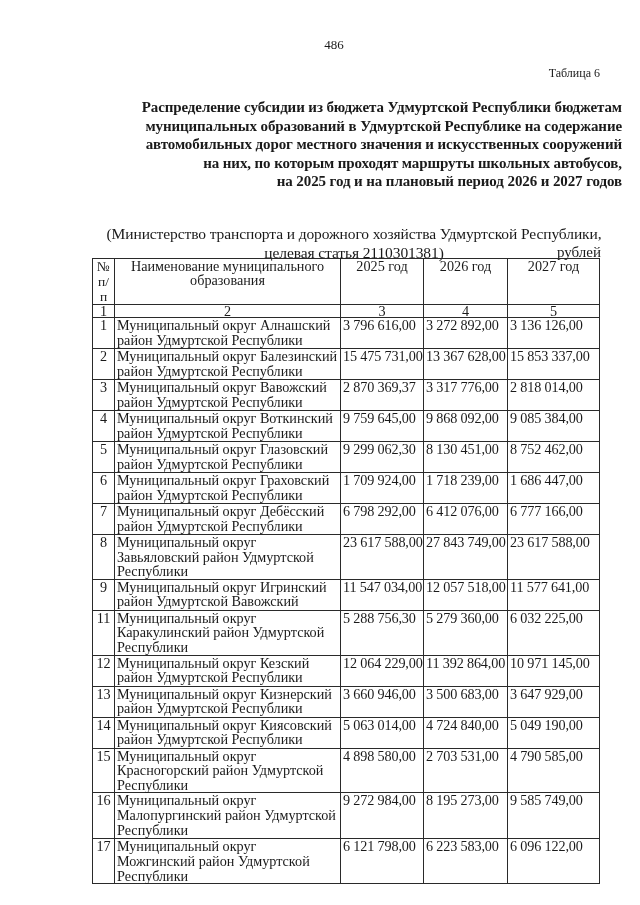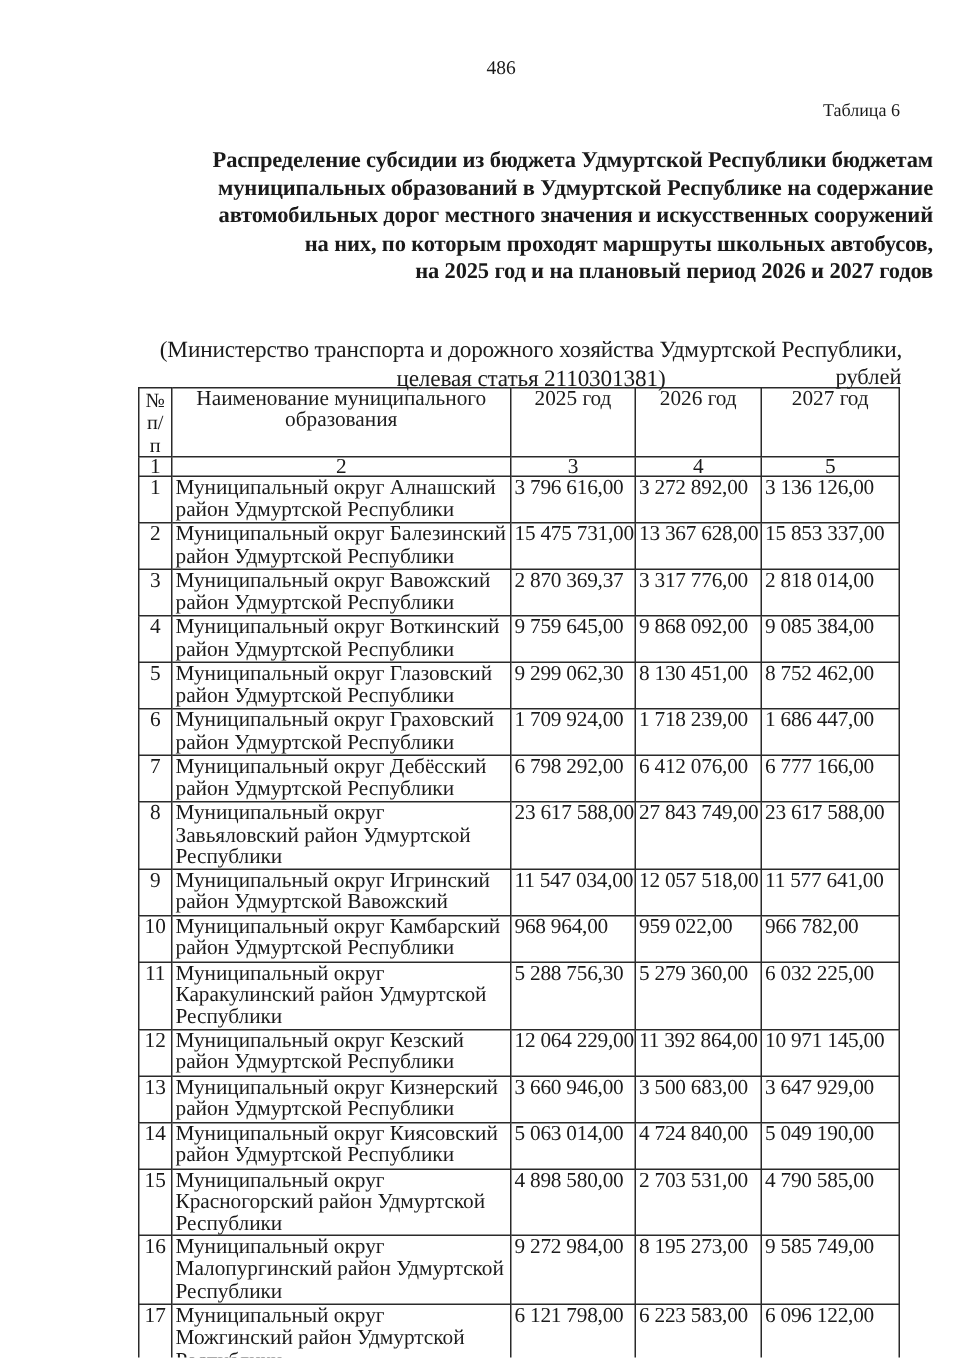--- a/index.html
+++ b/index.html
@@ -192,27 +192,20 @@
         <td class="money">27 843 749,00</td>
         <td class="money">23 617 588,00</td>
       </tr>
       <tr style="height: 31px;">
         <td class="num">9</td>
         <td class="name">Муниципальный округ Игринский район Удмуртской Вавожский</td>
         <td class="money">11 547 034,00</td>
         <td class="money">12 057 518,00</td>
         <td class="money">11 577 641,00</td>
       </tr>
-      <tr style="height: 31px;">
-        <td class="num">10</td>
-        <td class="name">Муниципальный округ Камбарский район Удмуртской Республики</td>
-        <td class="money">968 964,00</td>
-        <td class="money">959 022,00</td>
-        <td class="money">966 782,00</td>
-      </tr>
       <tr style="height: 31px; margin-top: 13px;">
         <td class="num">11</td>
         <td class="name">Муниципальный округ Каракулинский район Удмуртской Республики</td>
         <td class="money">5 288 756,30</td>
         <td class="money">5 279 360,00</td>
         <td class="money">6 032 225,00</td>
       </tr>
       <tr style="height: 31px;">
         <td class="num">12</td>
         <td class="name">Муниципальный округ Кезский район Удмуртской Республики</td>

